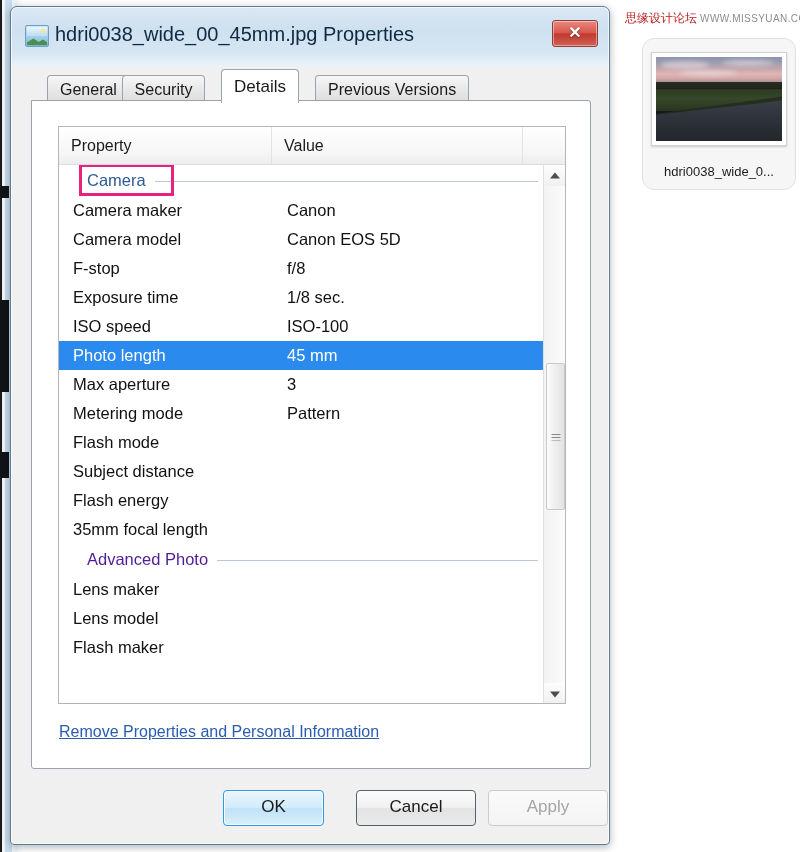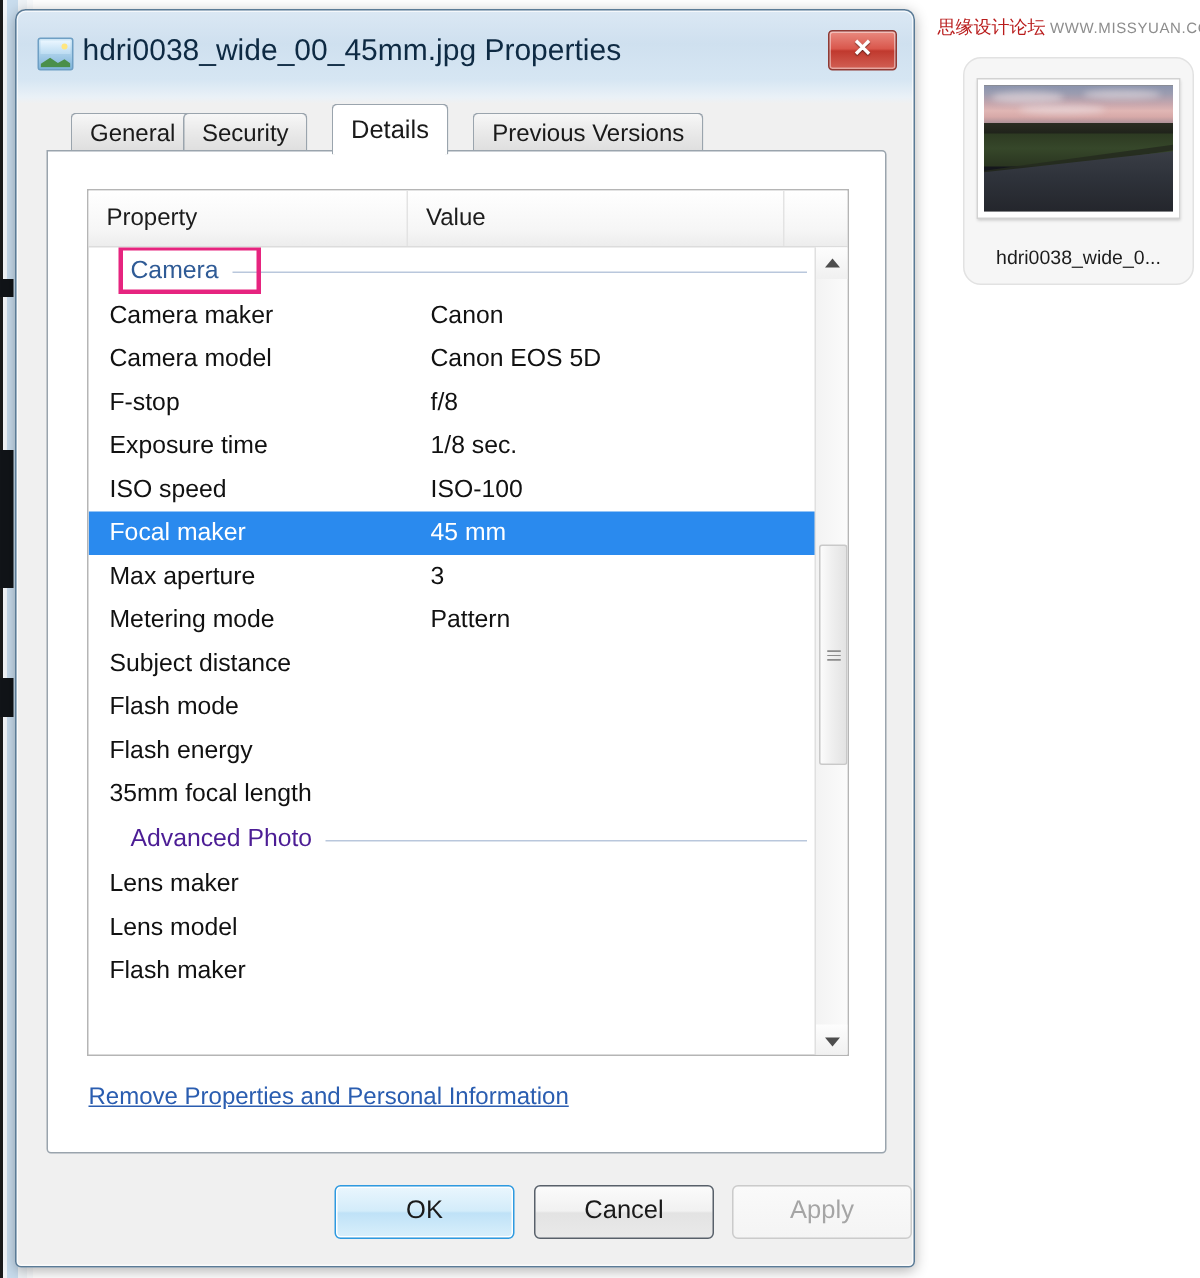--- a/index.html
+++ b/index.html
@@ -424,21 +424,21 @@
     border-radius: 4px;
     font-size: 17px;
     line-height: 32px;
     text-align: center;
     cursor: pointer;
     border: 1px solid #9098a1;
     background: linear-gradient(to bottom, #fbfbfb 0%, #f1f1f1 48%, #e3e3e3 52%, #e9e9e9 100%);
     color: #1a1a1a;
   }
   #btn-ok {
-    left: 212px; width: 120px;
+    left: 212px; width: 101px;
     border: 1px solid #2e9ae0;
     background: linear-gradient(to bottom, #eaf6fd 0%, #d3ecfa 48%, #bfe2f7 52%, #d9effb 100%);
     box-shadow: 0 0 0 1px #ffffff inset;
   }
   #btn-cancel {
     left: 345px; width: 120px;
     border: 1px solid #58606a;
   }
   #btn-apply {
     left: 477px; width: 120px;
@@ -531,37 +531,37 @@
           </div>
           <div class="prow">
             <div class="pname">Exposure time</div>
             <div class="pval">1/8 sec.</div>
           </div>
           <div class="prow">
             <div class="pname">ISO speed</div>
             <div class="pval">ISO-100</div>
           </div>
           <div class="prow selected">
-            <div class="pname">Focal maker</div>
+            <div class="pname">Photo length</div>
             <div class="pval">45 mm</div>
           </div>
           <div class="prow">
             <div class="pname">Max aperture</div>
             <div class="pval">3</div>
           </div>
           <div class="prow">
             <div class="pname">Metering mode</div>
             <div class="pval">Pattern</div>
           </div>
           <div class="prow">
+            <div class="pname">Flash mode</div>
+            <div class="pval"></div>
+          </div>
+          <div class="prow">
             <div class="pname">Subject distance</div>
-            <div class="pval"></div>
-          </div>
-          <div class="prow">
-            <div class="pname">Flash mode</div>
             <div class="pval"></div>
           </div>
           <div class="prow">
             <div class="pname">Flash energy</div>
             <div class="pval"></div>
           </div>
           <div class="prow">
             <div class="pname">35mm focal length</div>
             <div class="pval"></div>
           </div>

